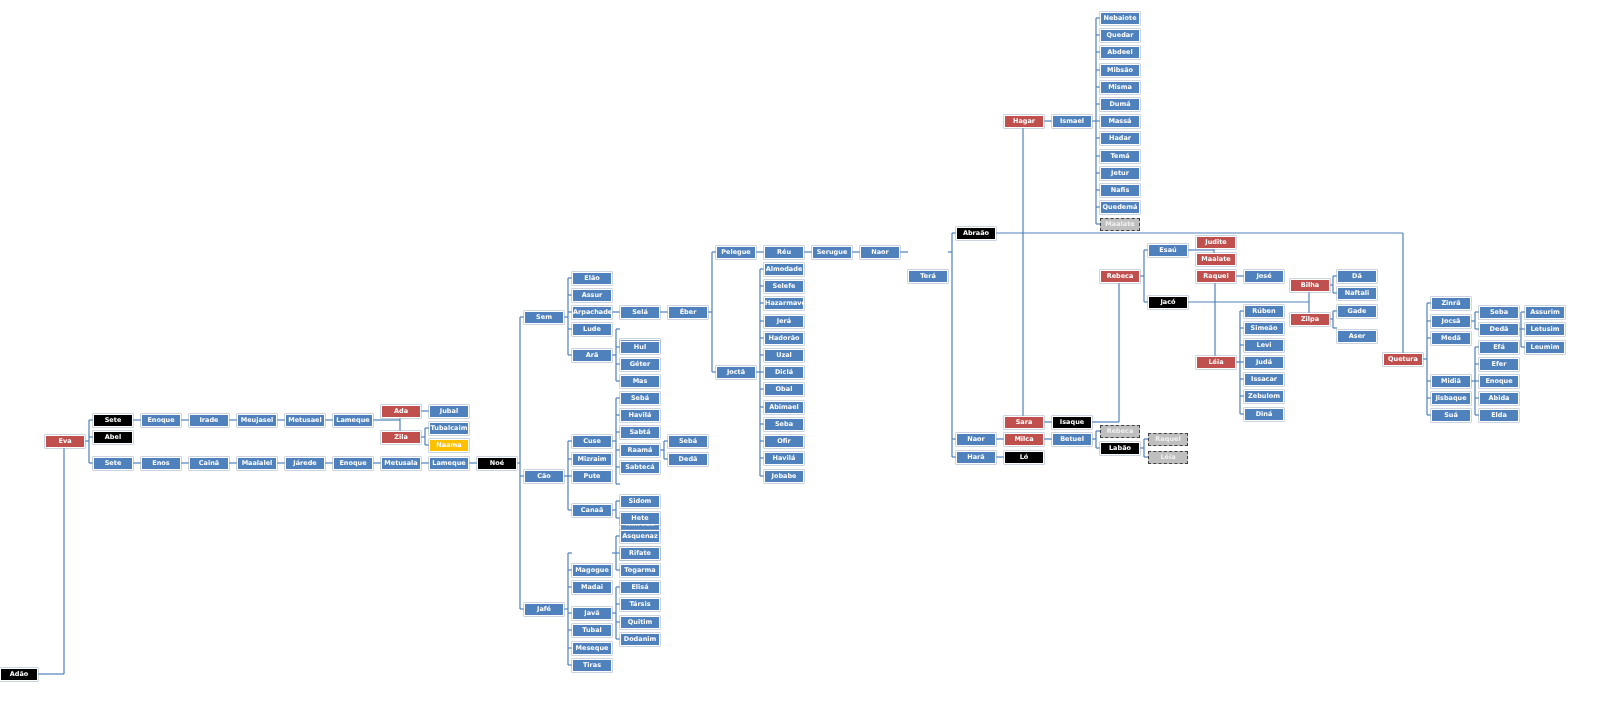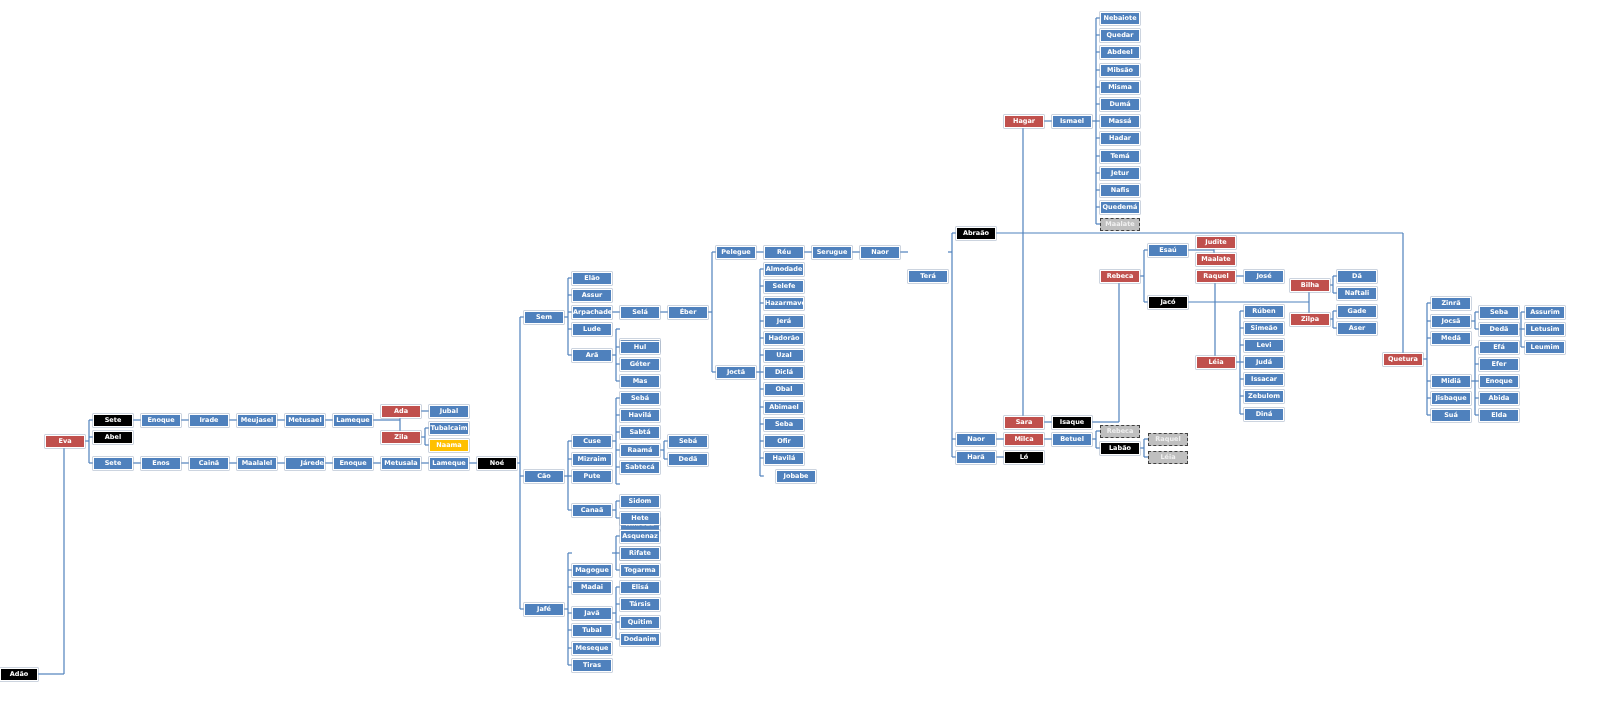--- a/index.html
+++ b/index.html
@@ -234,21 +234,21 @@
     <div class="node blue" style="left: 285px; top: 414px; width: 38px; text-align: center;">Metusael</div>
     <div class="node blue" style="left: 333px; top: 414px; width: 38px;">Lameque</div>
     <div class="node red" style="left: 381px; top: 405px; width: 38px;">Ada</div>
     <div class="node red" style="left: 381px; top: 431px; width: 38px;">Zila</div>
     <div class="node blue" style="left: 429px; top: 405px; width: 38px;">Jubal</div>
     <div class="node blue" style="left: 429px; top: 422px; width: 38px;">Tubalcaim</div>
     <div class="node gold" style="left: 429px; top: 439px; width: 38px;">Naama</div>
     <div class="node blue" style="left: 141px; top: 457px; width: 38px;">Enos</div>
     <div class="node blue" style="left: 189px; top: 457px; width: 38px;">Cainã</div>
     <div class="node blue" style="left: 237px; top: 457px; width: 38px;">Maalalel</div>
-    <div class="node blue" style="left: 285px; top: 457px; width: 38px; text-align: right;">Járede</div>
+    <div class="node blue" style="left: 285px; top: 457px; width: 38px;">Járede</div>
     <div class="node blue" style="left: 333px; top: 457px; width: 38px;">Enoque</div>
     <div class="node blue" style="left: 381px; top: 457px; width: 38px;">Metusala</div>
     <div class="node blue" style="left: 429px; top: 457px; width: 38px;">Lameque</div>
     <div class="node black" style="left: 477px; top: 457px; width: 38px;">Noé</div>
     <div class="node blue" style="left: 524px; top: 311px; width: 38px;">Sem</div>
     <div class="node blue" style="left: 524px; top: 470px; width: 38px;">Cão</div>
     <div class="node blue" style="left: 524px; top: 603px; width: 38px;">Jafé</div>
     <div class="node blue" style="left: 572px; top: 272px; width: 38px;">Elão</div>
     <div class="node blue" style="left: 572px; top: 289px; width: 38px;">Assur</div>
     <div class="node blue" style="left: 572px; top: 306px; width: 38px;">Arpachade</div>
@@ -299,21 +299,21 @@
     <div class="node blue" style="left: 764px; top: 297px; width: 38px;">Hazarmavete</div>
     <div class="node blue" style="left: 764px; top: 315px; width: 38px;">Jerá</div>
     <div class="node blue" style="left: 764px; top: 332px; width: 38px;">Hadorão</div>
     <div class="node blue" style="left: 764px; top: 349px; width: 38px;">Uzal</div>
     <div class="node blue" style="left: 764px; top: 366px; width: 38px;">Diclá</div>
     <div class="node blue" style="left: 764px; top: 383px; width: 38px;">Obal</div>
     <div class="node blue" style="left: 764px; top: 401px; width: 38px;">Abimael</div>
     <div class="node blue" style="left: 764px; top: 418px; width: 38px;">Seba</div>
     <div class="node blue" style="left: 764px; top: 435px; width: 38px;">Ofir</div>
     <div class="node blue" style="left: 764px; top: 452px; width: 38px;">Havilá</div>
-    <div class="node blue" style="left: 764px; top: 470px; width: 38px; margin-left: 12px;">Jobabe</div>
+    <div class="node blue" style="left: 764px; top: 470px; width: 38px;">Jobabe</div>
     <div class="node black" style="left: 956px; top: 227px; width: 38px;">Abraão</div>
     <div class="node blue" style="left: 956px; top: 433px; width: 38px;">Naor</div>
     <div class="node blue" style="left: 956px; top: 451px; width: 38px;">Harã</div>
     <div class="node red" style="left: 1004px; top: 115px; width: 38px;">Hagar</div>
     <div class="node blue" style="left: 1052px; top: 115px; width: 38px;">Ismael</div>
     <div class="node red" style="left: 1004px; top: 416px; width: 38px;">Sara</div>
     <div class="node black" style="left: 1052px; top: 416px; width: 38px;">Isaque</div>
     <div class="node red" style="left: 1004px; top: 433px; width: 38px;">Milca</div>
     <div class="node blue" style="left: 1052px; top: 433px; width: 38px;">Betuel</div>
     <div class="node black" style="left: 1004px; top: 451px; width: 38px;">Ló</div>
@@ -347,21 +347,21 @@
     <div class="node blue" style="left: 1244px; top: 305px; width: 38px;">Rúben</div>
     <div class="node blue" style="left: 1244px; top: 322px; width: 38px;">Simeão</div>
     <div class="node blue" style="left: 1244px; top: 339px; width: 38px;">Levi</div>
     <div class="node blue" style="left: 1244px; top: 356px; width: 38px;">Judá</div>
     <div class="node blue" style="left: 1244px; top: 373px; width: 38px;">Issacar</div>
     <div class="node blue" style="left: 1244px; top: 390px; width: 38px;">Zebulom</div>
     <div class="node blue" style="left: 1244px; top: 408px; width: 38px;">Diná</div>
     <div class="node blue" style="left: 1337px; top: 270px; width: 38px;">Dã</div>
     <div class="node blue" style="left: 1337px; top: 287px; width: 38px;">Naftali</div>
     <div class="node blue" style="left: 1337px; top: 305px; width: 38px;">Gade</div>
-    <div class="node blue" style="left: 1337px; top: 322px; width: 38px;">Aser</div>
+    <div class="node blue" style="left: 1337px; top: 330px; width: 38px;">Aser</div>
     <div class="node red" style="left: 1383px; top: 353px; width: 38px;">Quetura</div>
     <div class="node blue" style="left: 1431px; top: 297px; width: 38px;">Zinrã</div>
     <div class="node blue" style="left: 1431px; top: 315px; width: 38px;">Jocsã</div>
     <div class="node blue" style="left: 1431px; top: 332px; width: 38px;">Medã</div>
     <div class="node blue" style="left: 1431px; top: 375px; width: 38px;">Midiã</div>
     <div class="node blue" style="left: 1431px; top: 392px; width: 38px;">Jisbaque</div>
     <div class="node blue" style="left: 1431px; top: 409px; width: 38px;">Suá</div>
     <div class="node blue" style="left: 1479px; top: 306px; width: 38px;">Seba</div>
     <div class="node blue" style="left: 1479px; top: 323px; width: 38px;">Dedã</div>
     <div class="node blue" style="left: 1479px; top: 341px; width: 38px;">Efá</div>

